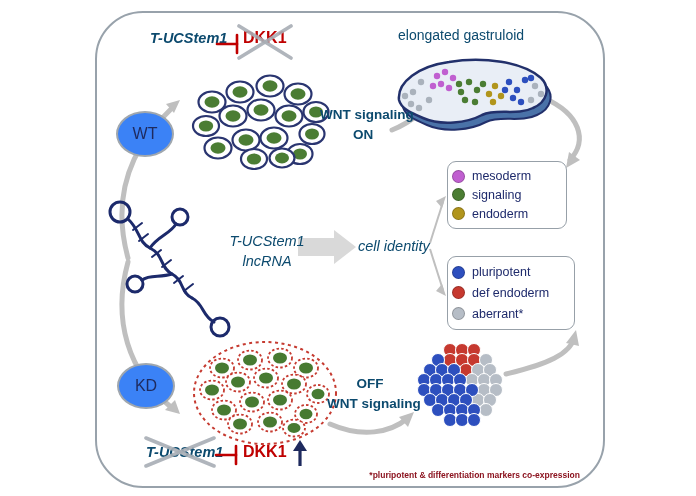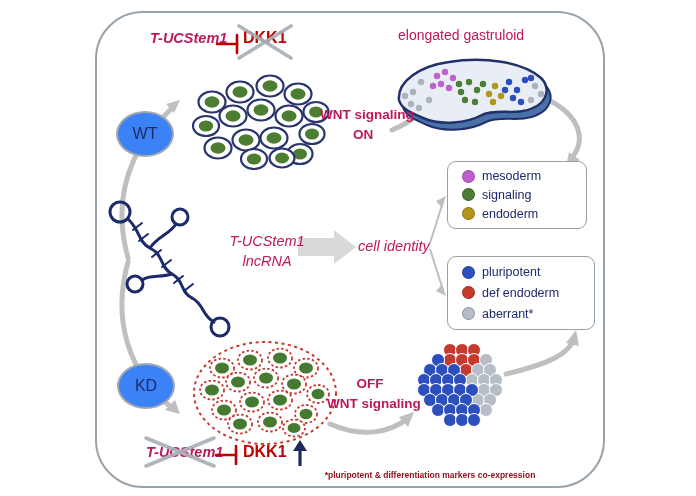--- a/index.html
+++ b/index.html
@@ -9,33 +9,33 @@
          border:2.5px solid #98a2ab;border-radius:48px;background:#fff;z-index:0;}
   .layer{position:absolute;left:0;top:0;width:696px;height:496px;pointer-events:none;}
   #arrows{z-index:1;} .art{position:absolute;z-index:2;} #overlay{z-index:9;}
   .garrow{fill:none;stroke:#bfbfbf;stroke-width:5;stroke-linecap:round;}
   .ghead{fill:#bfbfbf;}
   .thin{fill:none;stroke:#bfbfbf;stroke-width:2;}
   .thinhead{fill:#bfbfbf;}
   .red{stroke:#c00000;stroke-width:2.6;stroke-linecap:round;}
   .gx{stroke:#a8aeb5;stroke-width:3.6;stroke-linecap:round;opacity:.9;}
   .navyline{stroke:#1e2a5e;stroke-width:3.2;}
-  .lbl{position:absolute;color:#be185d;z-index:4;white-space:nowrap;}
+  .lbl{position:absolute;color:#0c4a6e;z-index:4;white-space:nowrap;}
   .ital{font-style:italic;}
   .redtxt{color:#bf0000;font-weight:bold;}
   .oval{position:absolute;width:54px;height:42px;background:#3b82f6;border:2.5px solid #a0a7ae;
         border-radius:50%;display:flex;align-items:center;justify-content:center;
         color:#1e2a5e;font-size:16px;font-weight:500;z-index:3;}
   .legendbox{position:absolute;background:#fff;border:1.5px solid #97a0a8;border-radius:9px;
-             padding:7px 14px;display:flex;flex-direction:column;justify-content:space-around;
+             padding:7px 4px;display:flex;flex-direction:column;justify-content:space-around;
              gap:4px;z-index:4;}
   .lrow{display:flex;align-items:center;gap:7px;color:#1e2a6b;font-size:12.5px;font-weight:500;}
   .dot{width:11px;height:11px;border-radius:50%;border:1px solid rgba(0,0,0,.22);flex:0 0 auto;}
   .center{text-align:center;}
-  .footnote{position:absolute;left:280px;top:470px;width:300px;text-align:center;
+  .footnote{position:absolute;left:280px;top:470px;width:300px;text-align:right;
             font-size:8.5px;color:#8c1420;font-weight:600;z-index:4;}
 </style>
 </head>
 <body>
 
 <div id="stage">
 
   <div class="frame"></div>
 
   <svg id="arrows" class="layer" viewBox="0 0 696 496">

